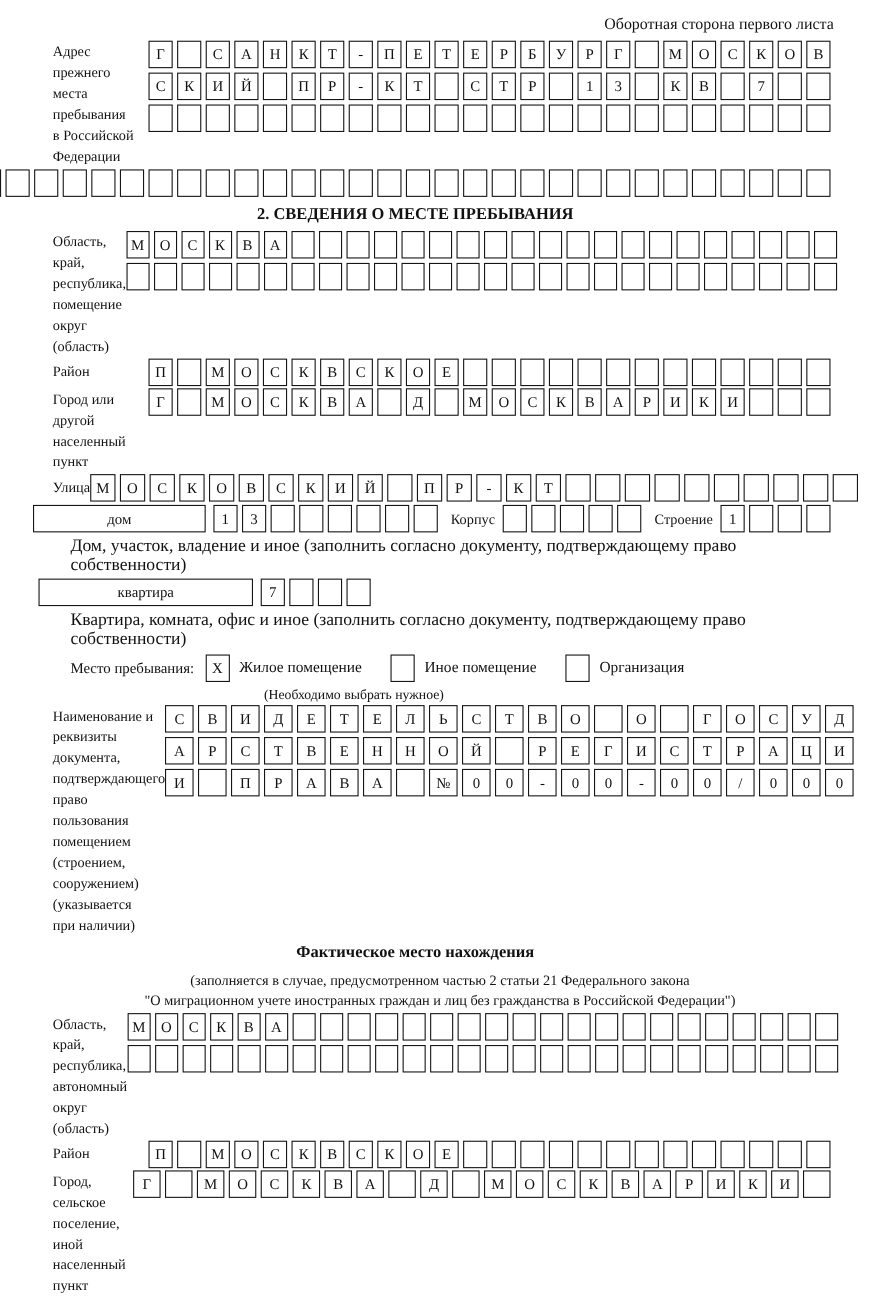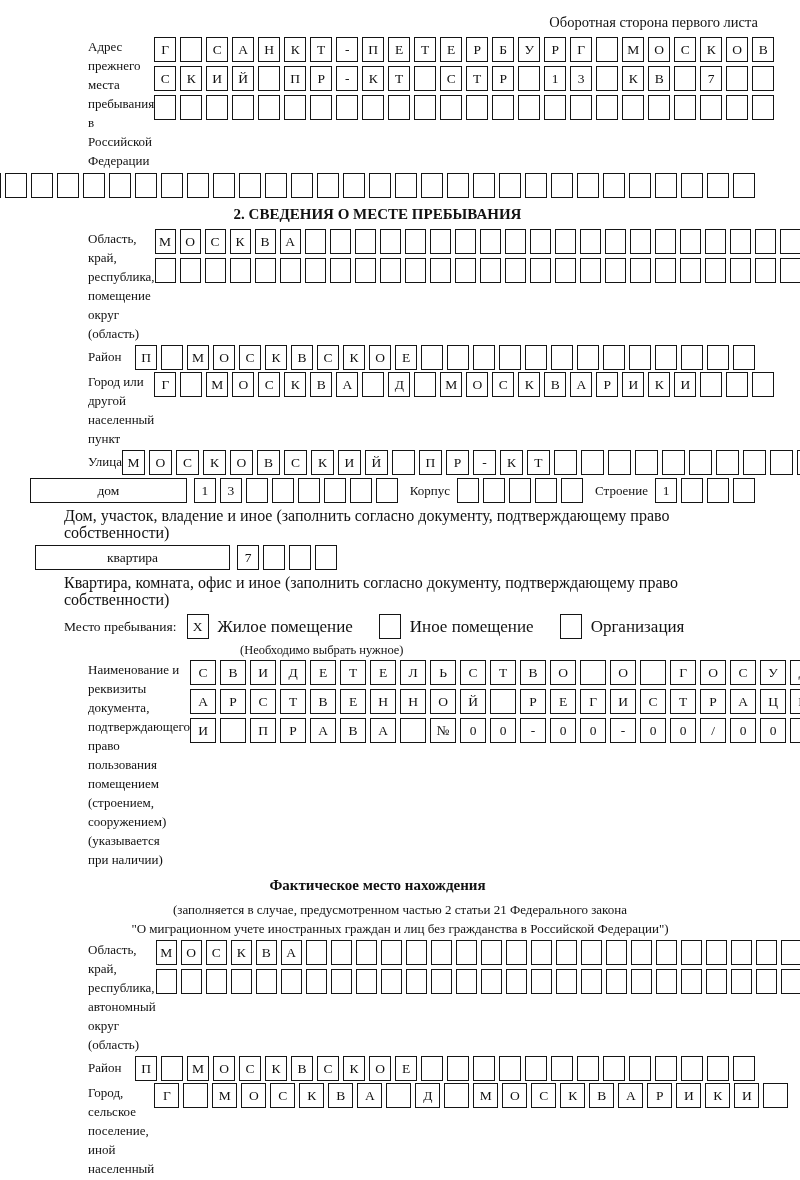--- a/index.html
+++ b/index.html
@@ -4,21 +4,21 @@
 <style>
   html,body{margin:0;padding:0;}
   body{
     width:800px;height:1180px;overflow:hidden;background:#ffffff;color:#111;
     font-family:"Liberation Serif","DejaVu Serif",serif;
   }
   .page{position:relative;width:800px;height:1180px;}
   .right-title{ text-align:right; padding:14px 42px 0 0; font-size:14.5px; }
   .form{ margin:6px 45px 0 0; } 
   .frow{ display:flex; align-items:flex-start; margin:2px 0; }
-  .flabel{ flex:1; padding-left:88px; font-size:13px; line-height:19px; }
+  .flabel{ flex:1; padding-left:48px; font-size:13px; line-height:19px; }
   .flabel.short{ line-height:24px; }
   .fcells{ display:flex; flex-direction:column; gap:4px; }
   .cellrow{ display:flex; gap:4px; justify-content:flex-end; }
   .cell{
     width:20px; height:23px; border:1.6px solid #151515; flex:0 0 auto;
     display:flex; align-items:center; justify-content:center;
     font-size:13.5px; line-height:1; background:#fff;
   }
   .n26 .cell{ width:19px; }
   .n26w .cell{ width:21px; }
@@ -33,21 +33,21 @@
     border:1.6px solid #151515; height:23px; display:flex; align-items:center;
     justify-content:center; font-size:13.5px; background:#fff;
   }
   .wbox.dom{ width:168px; margin-right:7px; }
   .wbox.kv{ width:193px; margin-right:7px; }
   .inline-label{ font-size:13px; margin:0 7px 0 12px; white-space:nowrap; }
   .left-note{ font-size:16px; line-height:17px; margin:4px 0 4px 64px; }
   .apt-row{ display:flex; align-items:center; margin:2px 0 0 35px; }
   .stay-row{ display:flex; align-items:center; margin:6px 0 0 0;text-align:center; }
   .stay-row .flab{ font-size:13.5px; padding-left:64px; margin-right:10px; }
-  .stay-row .optlab{ font-size:17px; margin:0 26px 0 9px; }
+  .stay-row .optlab{ font-size:14px; margin:0 26px 0 9px; }
   .stay-note{ font-size:12.5px; margin:4px 0 2px 240px; }
   .center-note{ font-size:13px; line-height:19px; margin-top:4px; }
 </style>
 </head>
 <body>
 
 <div class="page">
 
   <div class="right-title">Оборотная сторона первого листа</div>
 

